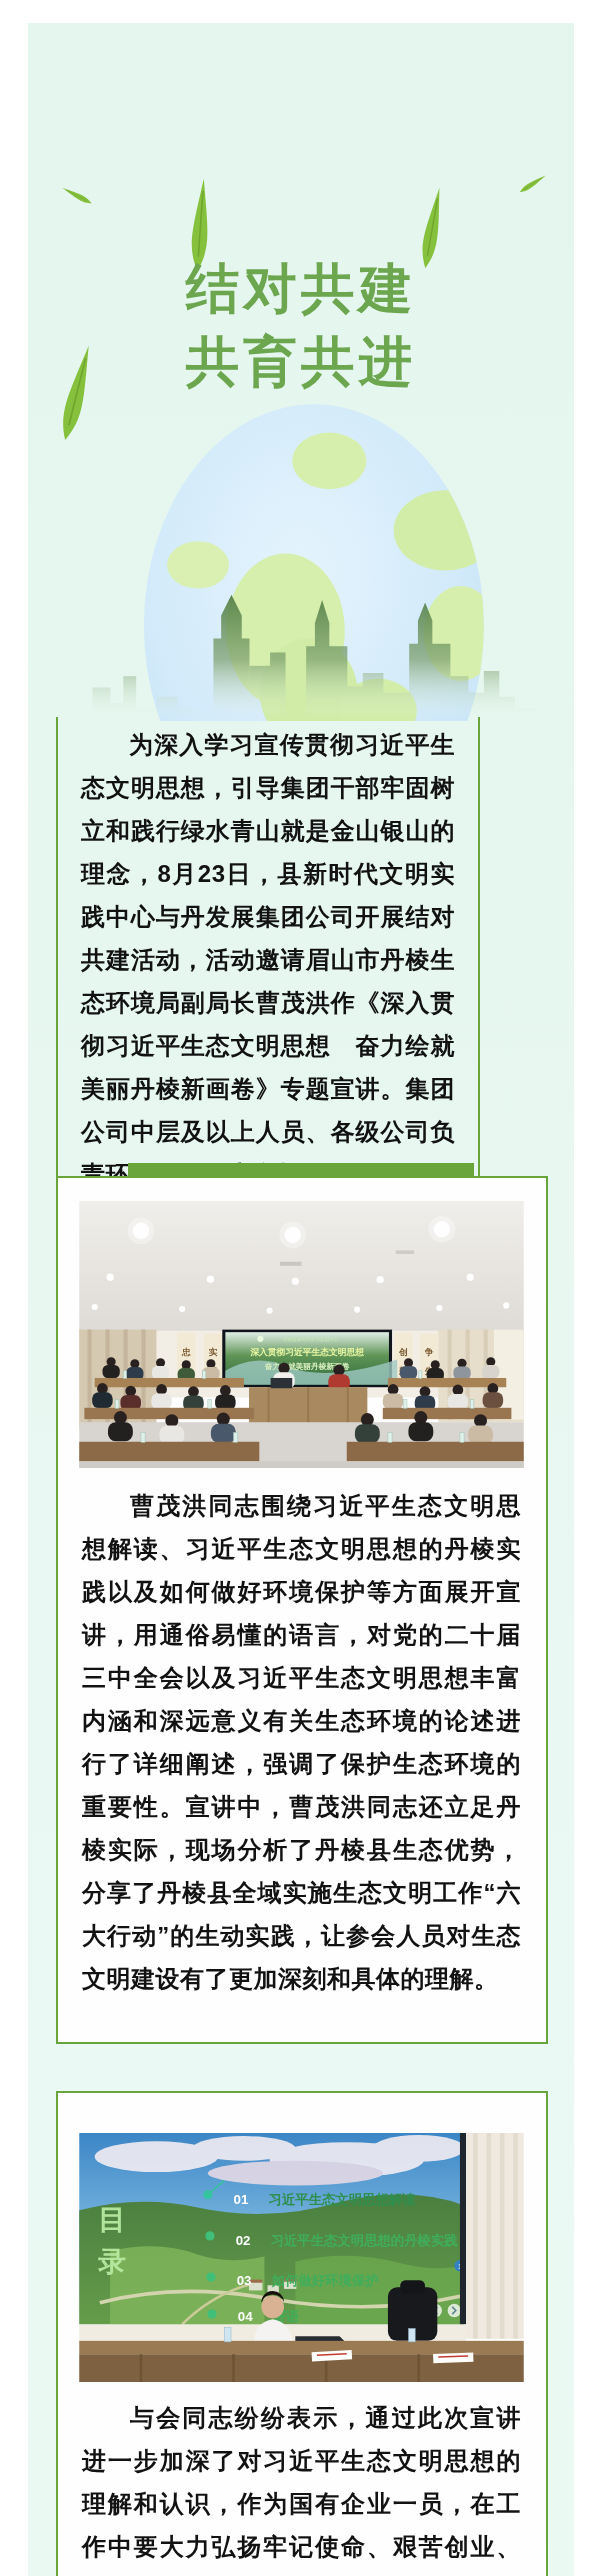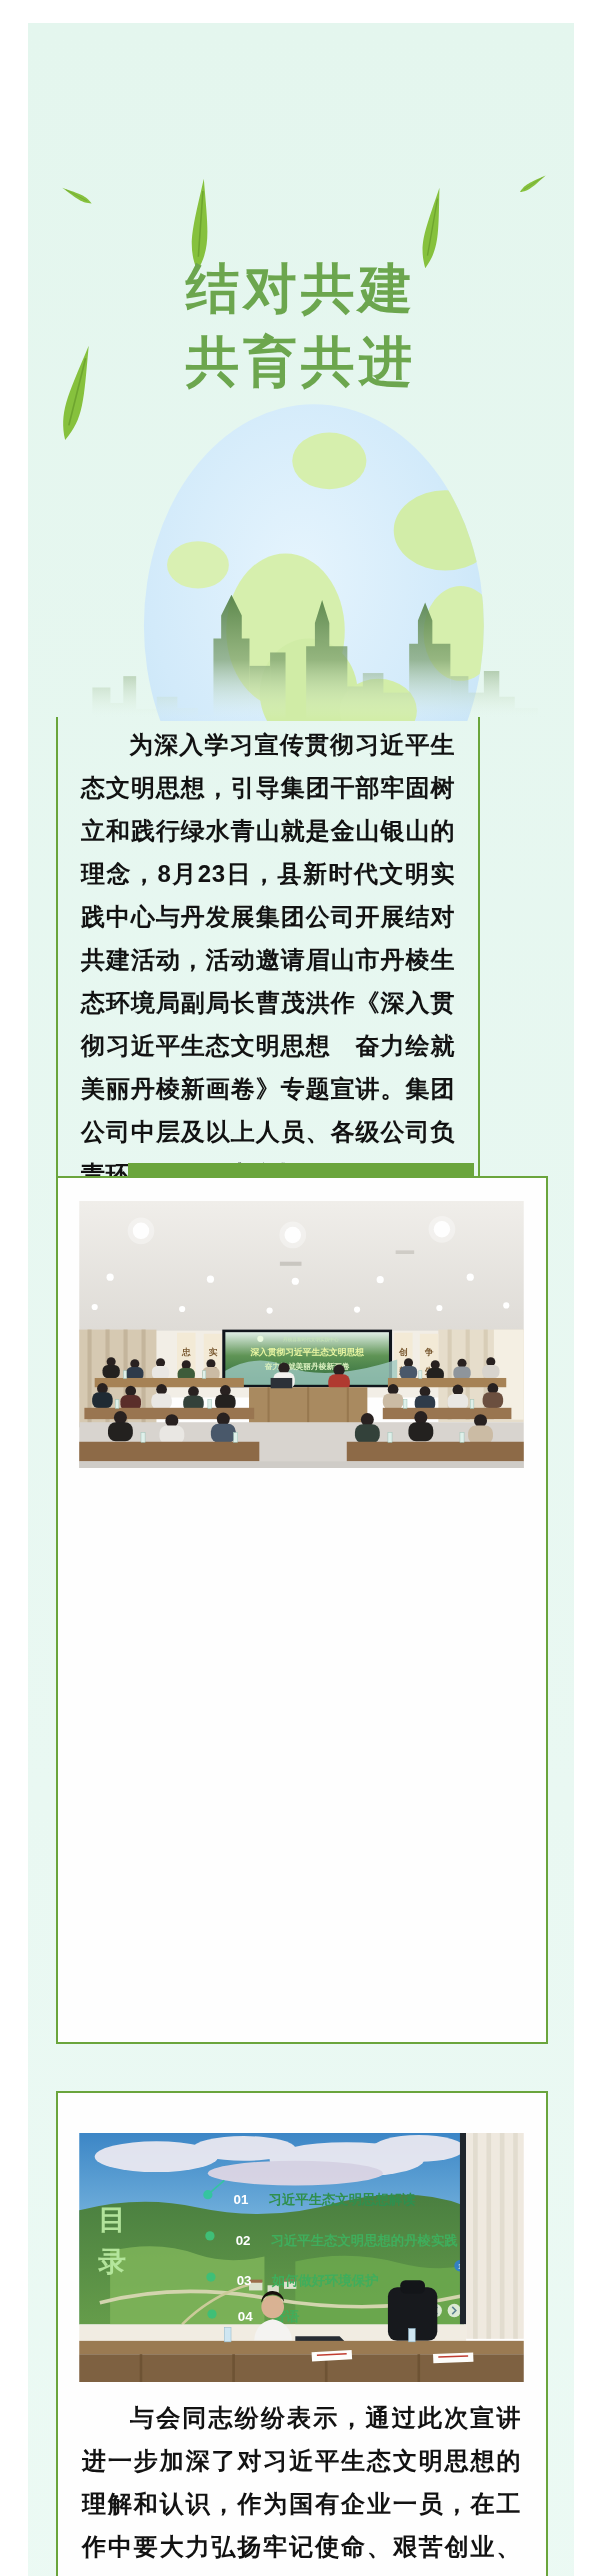--- a/index.html
+++ b/index.html
@@ -298,20 +298,21 @@
             <rect x="630" y="386" width="7" height="17"></rect>
           <rect x="760" y="386" width="7" height="17"></rect>
             <rect x="120" y="450" width="8" height="19"></rect>
           <rect x="300" y="450" width="8" height="19"></rect>
             <rect x="600" y="450" width="8" height="19"></rect>
           <rect x="740" y="450" width="8" height="19"></rect>
         </g>
       </g>
     </svg>
 
+    <p class="para para-card para2">曹茂洪同志围绕习近平生态文明思想解读、习近平生态文明思想的丹棱实践以及如何做好环境保护等方面展开宣讲，用通俗易懂的语言，对党的二十届三中全会以及习近平生态文明思想丰富内涵和深远意义有关生态环境的论述进行了详细阐述，强调了保护生态环境的重要性。宣讲中，曹茂洪同志还立足丹棱实际，现场分析了丹棱县生态优势，分享了丹棱县全域实施生态文明工作“六大行动”的生动实践，让参会人员对生态文明建设有了更加深刻和具体的理解。</p>
   </div>
 
   <div class="card card2">
 
     <svg class="photo photo2" viewBox="0 0 864 484">
       <defs>
         <linearGradient id="skyG" x1="0" y1="0" x2="0" y2="1">
           <stop offset="0" stop-color="#3c86c6"></stop>
             <stop offset="0.55" stop-color="#7db9e0"></stop>
           <stop offset="1" stop-color="#cfe3ee"></stop>

